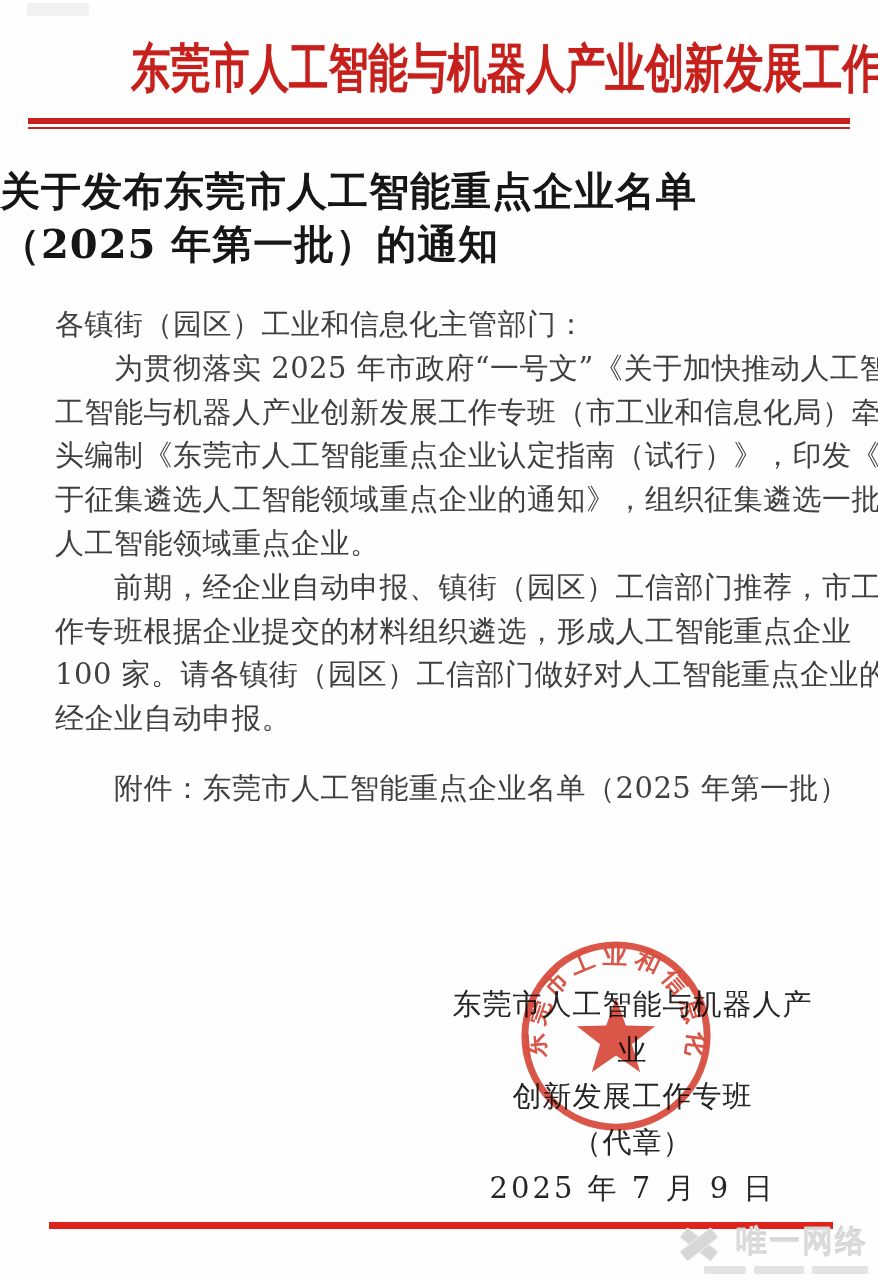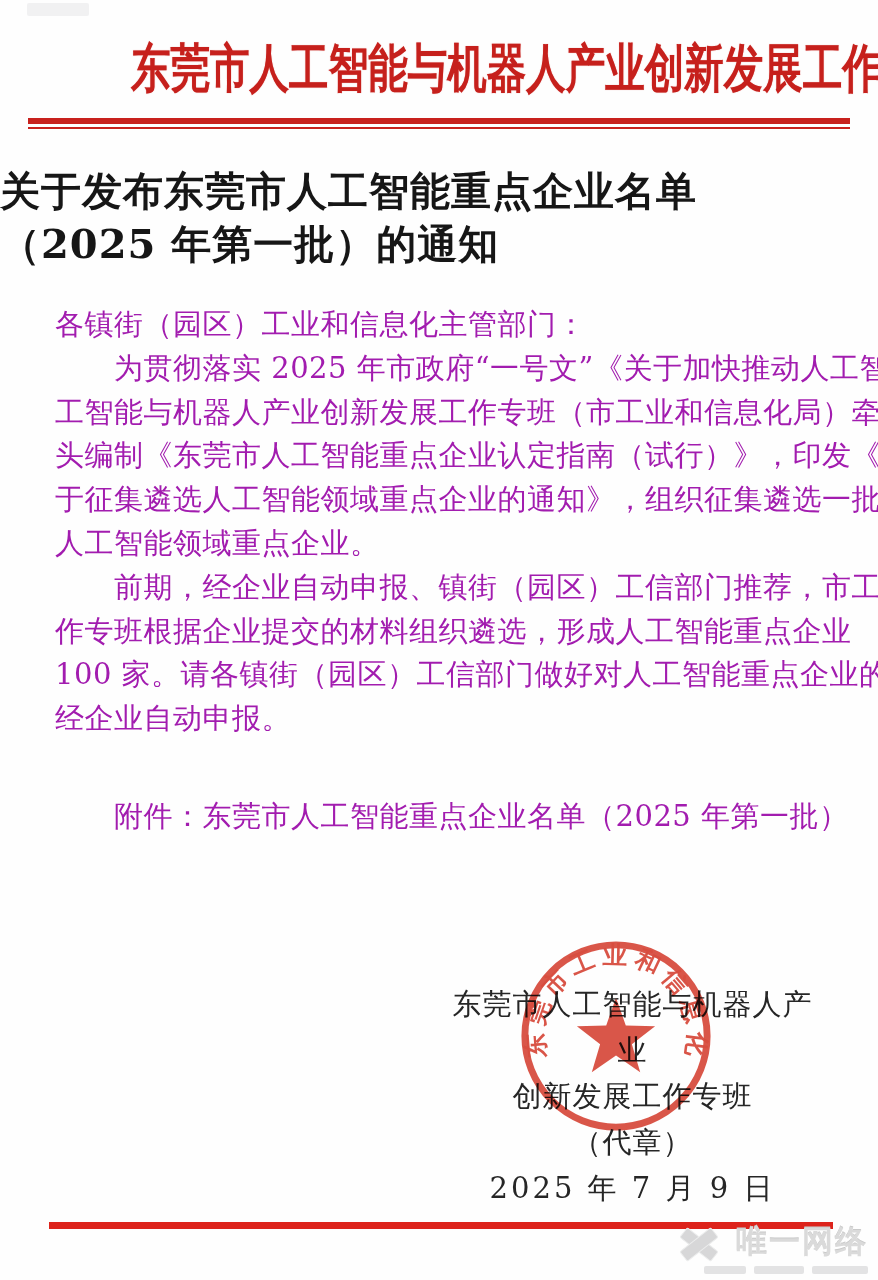--- a/index.html
+++ b/index.html
@@ -40,25 +40,25 @@
   .doc-title{
     position:absolute;top:164px;left:0;width:878px;
     font-weight:bold;color:#161616;
     font-size:40px;line-height:53px;
     letter-spacing:1px;
   }
   
   .body-text{
     position:absolute;top:303px;left:55px;width:770px;
     font-size:29px;line-height:43.8px;
-    color:#a21caf;
+    color:#404040;
     letter-spacing:0.5px;
   }
   .body-line{white-space:nowrap;}
-  .attachment-line{margin-top:54px;white-space:nowrap;}
+  .attachment-line{margin-top:26px;white-space:nowrap;}
   
   .signature{
     position:absolute;top:981px;right:58px;width:375px;
     text-align:center;
     font-size:29px;line-height:46px;
     color:#262626;letter-spacing:1px;
   }
   .signature .date-line{margin-top:0px;letter-spacing:3px;}
   
   .seal{

